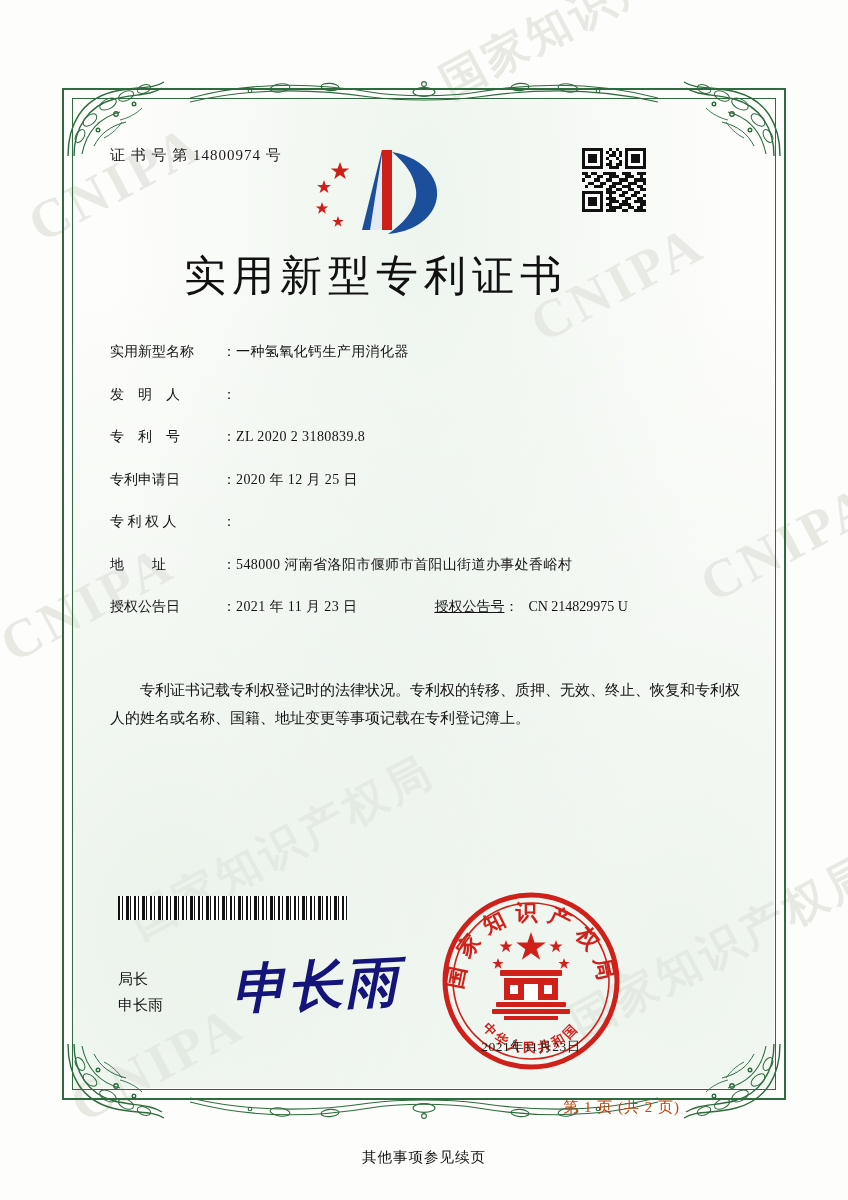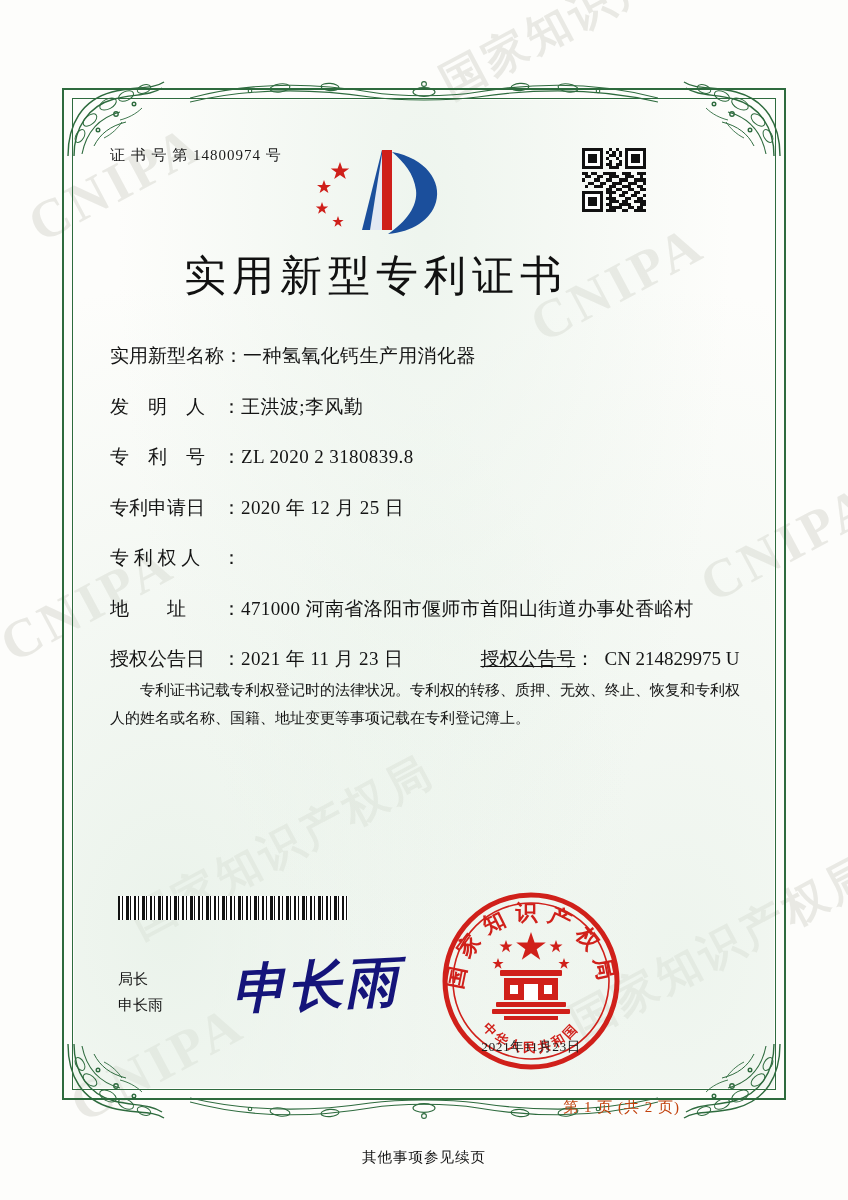--- a/index.html
+++ b/index.html
@@ -159,21 +159,21 @@
   .fields {
     position: absolute;
     left: 38px;
     top: 245px;
     width: 630px;
   }
   .frow {
     display: flex;
     align-items: baseline;
     margin-bottom: 24.5px;
-    font-size: 19px;
+    font-size: 14px;
     color: #141414;
   }
   .flabel {
     flex: 0 0 112px;
     white-space: pre;
     letter-spacing: 0px;
   }
   .fcolon { flex: 0 0 10px; }
   .fvalue { flex: 1 1 auto; letter-spacing: .4px; }
 
@@ -503,21 +503,20 @@
 
       <div class="frow">
         <span class="flabel">实用新型名称</span>
         <span class="fcolon">：</span>
         <span class="fvalue">一种氢氧化钙生产用消化器</span>
       </div>
 
       <div class="frow">
         <span class="flabel">发    明    人</span>
         <span class="fcolon">：</span>
-        <span class="fvalue">王洪波;李风勤</span>
       </div>
 
       <div class="frow">
         <span class="flabel">专    利    号</span>
         <span class="fcolon">：</span>
         <span class="fvalue">ZL 2020 2 3180839.8</span>
       </div>
 
       <div class="frow">
         <span class="flabel">专利申请日</span>
@@ -526,21 +525,21 @@
       </div>
 
       <div class="frow">
         <span class="flabel">专 利 权 人</span>
         <span class="fcolon">：</span>
       </div>
 
       <div class="frow">
         <span class="flabel">地        址</span>
         <span class="fcolon">：</span>
-        <span class="fvalue">471000 河南省洛阳市偃师市首阳山街道办事处香峪村</span>
+        <span class="fvalue">548000 河南省洛阳市偃师市首阳山街道办事处香峪村</span>
       </div>
 
       <div class="frow two">
         <span class="flabel">授权公告日</span>
         <span class="fcolon">：</span>
         <span class="fvalue">2021 年 11 月 23 日</span>
         <span class="flabel2">授权公告号</span>
         <span class="fcolon">：</span>
         <span class="fvalue2">CN 214829975 U</span>
       </div>

